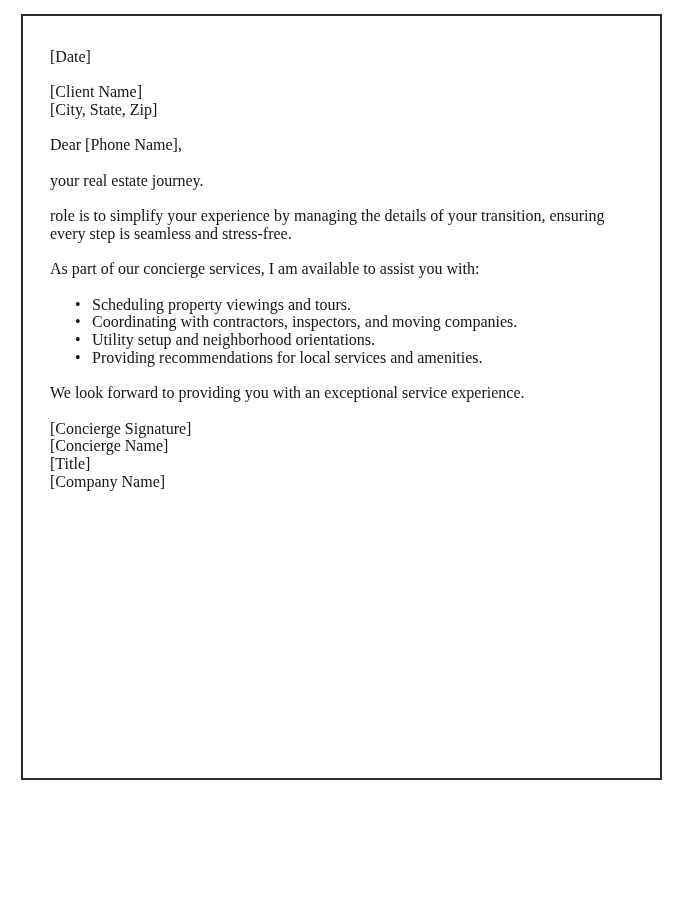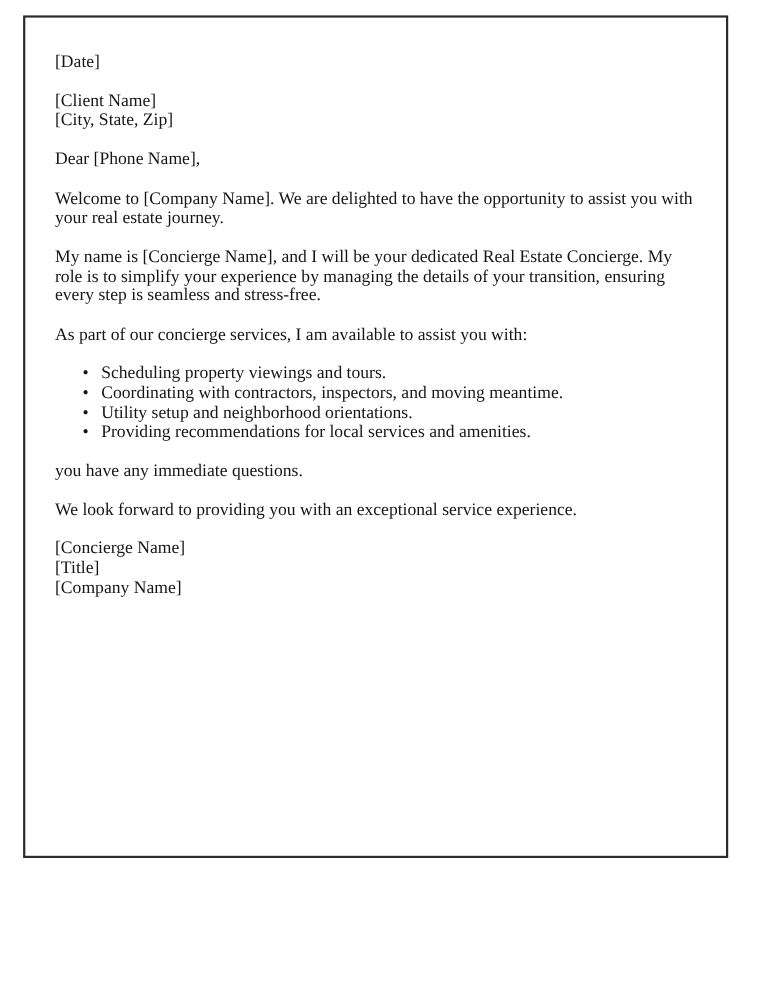--- a/index.html
+++ b/index.html
@@ -63,58 +63,56 @@
     <div class="block line">[Date]</div>
 
     <div class="block">
       <div class="line">[Client Name]</div>
       <div class="line">[City, State, Zip]</div>
     </div>
 
     <div class="block line">Dear [Phone Name],</div>
 
     <div class="block">
-      <div class="line">Welcome to [Company Name]. We are delighted to have the opportunity to assist you with</div>
       <div class="line">your real estate journey.</div>
     </div>
 
     <div class="block">
-      <div class="line">My name is [Concierge Name], and I will be your dedicated Real Estate Concierge. My</div>
       <div class="line">role is to simplify your experience by managing the details of your transition, ensuring</div>
       <div class="line">every step is seamless and stress-free.</div>
     </div>
 
     <div class="block line">As part of our concierge services, I am available to assist you with:</div>
 
     <ul class="services">
       <li>
         <span class="bullet">•</span>
         <span>Scheduling property viewings and tours.</span>
       </li>
       <li>
         <span class="bullet">•</span>
-        <span>Coordinating with contractors, inspectors, and moving meantime.</span>
+        <span>Coordinating with contractors, inspectors, and moving companies.</span>
       </li>
       <li>
         <span class="bullet">•</span>
         <span>Utility setup and neighborhood orientations.</span>
       </li>
       <li>
         <span class="bullet">•</span>
         <span>Providing recommendations for local services and amenities.</span>
       </li>
     </ul>
 
     <div class="block">
-      <div class="line">you have any immediate questions.</div>
     </div>
 
     <div class="block line">We look forward to providing you with an exceptional service experience.</div>
 
 
     <div class="block">
+      <div class="line">[Concierge Signature]</div>
       <div class="line">[Concierge Name]</div>
       <div class="line">[Title]</div>
       <div class="line">[Company Name]</div>
     </div>
 
   </div>
 </div>
 
 </body></html>

